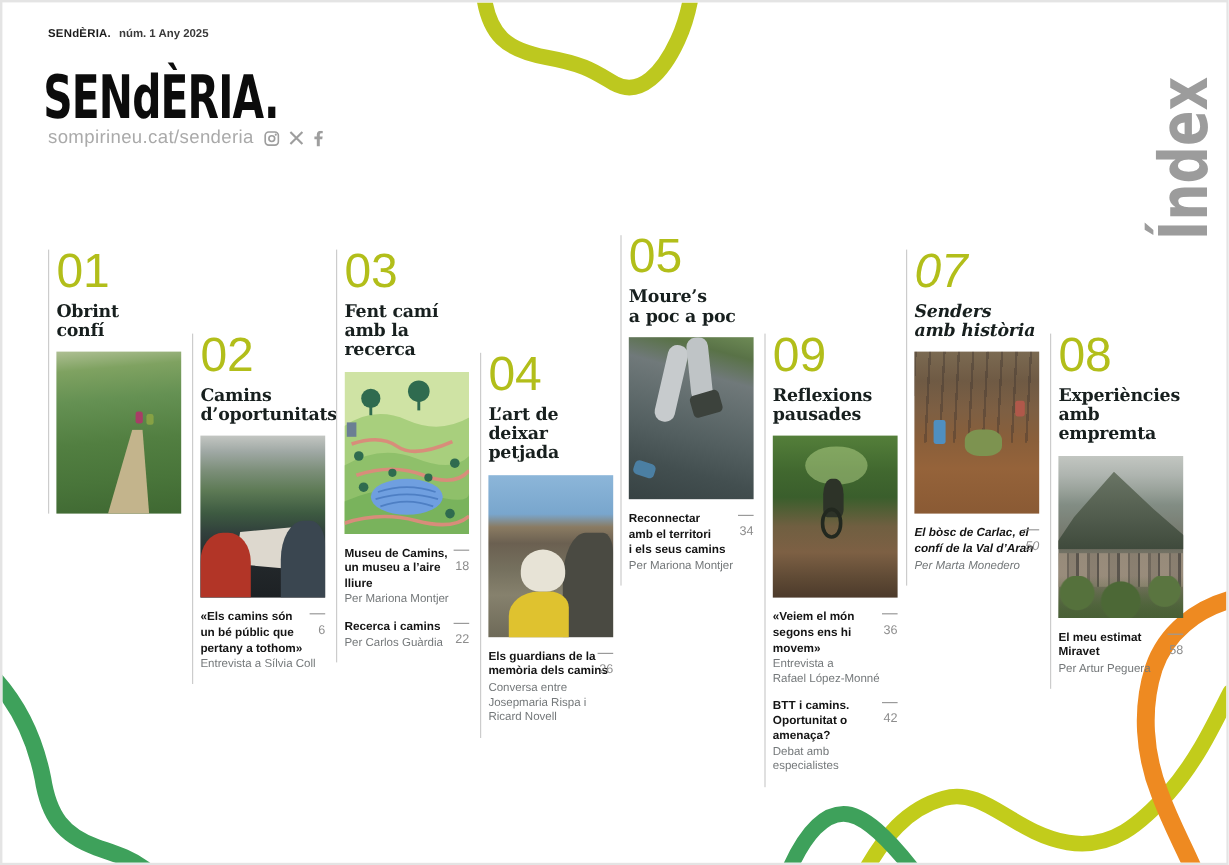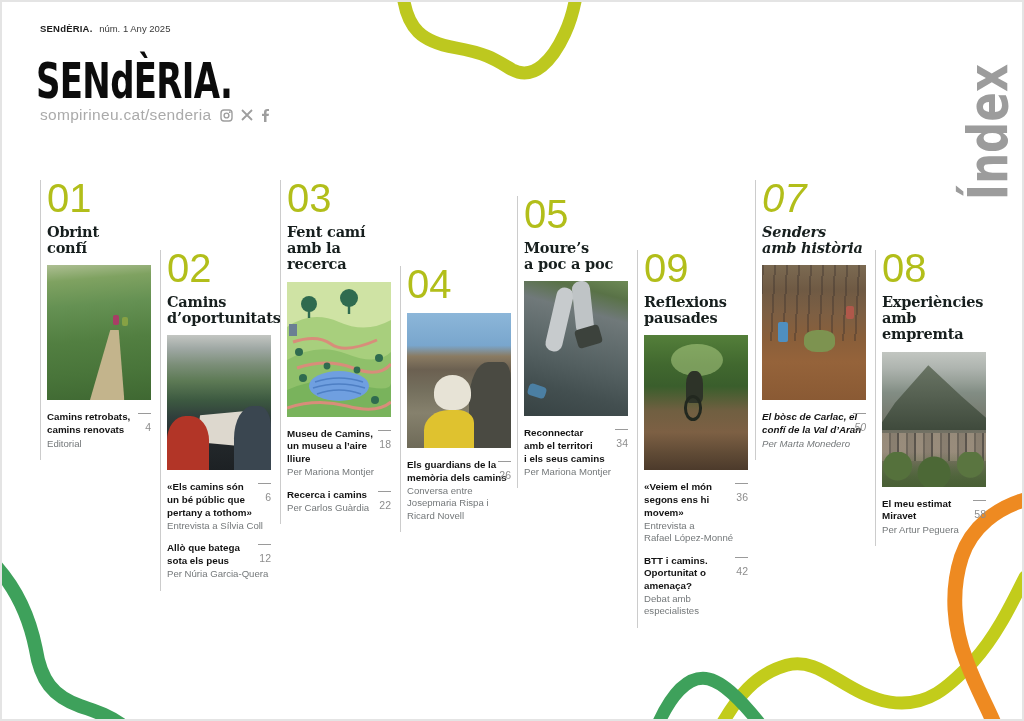--- a/index.html
+++ b/index.html
@@ -6,21 +6,21 @@
   .page{
     position:relative; width:1024px; height:721px; background:#fff;
     border:2px solid #e4e4e4; box-sizing:border-box; overflow:hidden;
     font-family:"Liberation Sans", sans-serif; color:#1c1c1c;
   }
   svg.decor{position:absolute; inset:0; width:100%; height:100%; pointer-events:none;}
 
   
   .mini-brand{position:absolute; left:38px; top:21px; font-size:9.5px; color:#1c1c1c;}
   .mini-brand .b{font-weight:700; letter-spacing:.2px;}
-  .mini-brand .r{font-weight:400; color:#3a3a3a; margin-left:4px;}
+  .mini-brand .r{font-weight:700; color:#3a3a3a; margin-left:4px;}
   .logo{
     position:absolute; left:34px; top:50px; font-family:"DejaVu Sans", sans-serif;
     font-weight:700; font-size:50px; letter-spacing:-1px; color:#0c0c0c;
     transform:scaleX(.68); transform-origin:left top; white-space:nowrap;
   }
   .site-row{position:absolute; left:38px; top:104px; display:flex; align-items:center; gap:9px;}
   .website{font-size:15.5px; color:#aaaaaa; letter-spacing:.3px;text-align:center;}
   .soc{display:flex; align-items:center; gap:8px;}
   .soc svg{display:block;}
 
@@ -29,21 +29,21 @@
     position:absolute; left:872px; top:95px; width:225px; height:70px;
     display:flex; align-items:center; justify-content:center;
     transform:rotate(-90deg);
   }
   .index-label{
     font-family:"DejaVu Sans", sans-serif; font-weight:700; font-size:56px;
     color:#9c9c9c; transform:scaleX(.78); white-space:nowrap;
   }
 
   
-  .col{position:absolute; width:111px; border-left:1px solid #cccccc; padding-left:6px; box-sizing:border-box;}
+  .col{position:absolute; width:111px; border-left:1px solid #cccccc; padding-left:6px; box-sizing:border-box;margin-top:28px;}
   .sec-num{font-size:40px; line-height:1; color:#b2be1a; letter-spacing:0; margin-top:-2px;}
   .sec-title{
     margin:6px 0 0 0; font-family:"DejaVu Serif", serif; font-weight:700;
     font-size:14.5px; line-height:1.12; letter-spacing:-.2px; color:#171f1e;
     white-space:pre-line;
   }
   .thumb{position:relative; width:104px; height:135px; margin-top:9px; overflow:hidden;}
   .thumb i{position:absolute; display:block;}
   .arts{margin-top:11px;}
   .article{position:relative; width:104px; margin-bottom:10px; min-height:24px;}
@@ -145,52 +145,38 @@
 
   <div class="col" style="left:38px; top:178px;">
     <div class="sec-num">01</div>
     <h2 class="sec-title">Obrint
 confí</h2>
     <div class="thumb t1">
         <i class="s1"></i>
         <i class="s2"></i>
         <i class="s3"></i>
       </div>
-    <div class="arts">
-      <div class="article">
-        <div class="a-title">Camins retrobats,
-camins renovats</div>
-        <div class="a-sub">Editorial</div>
-        <div class="a-page"><span class="dash"></span><span class="num">4</span></div>
-      </div>
-    </div>
   </div>
 
   <div class="col" style="left:158px; top:248px;">
     <div class="sec-num">02</div>
     <h2 class="sec-title">Camins
 d’oportunitats</h2>
     <div class="thumb t2">
         <i class="s1"></i>
         <i class="s2"></i>
         <i class="s3"></i>
       </div>
     <div class="arts">
       <div class="article">
         <div class="a-title">«Els camins són
 un bé públic que
 pertany a tothom»</div>
         <div class="a-sub">Entrevista a Sílvia Coll</div>
         <div class="a-page"><span class="dash"></span><span class="num">6</span></div>
-      </div>
-      <div class="article">
-        <div class="a-title">Allò que batega
-sota els peus</div>
-        <div class="a-sub">Per Núria Garcia-Quera</div>
-        <div class="a-page"><span class="dash"></span><span class="num">12</span></div>
       </div>
     </div>
   </div>
 
   <div class="col" style="left:278px; top:178px;">
     <div class="sec-num">03</div>
     <h2 class="sec-title">Fent camí
 amb la recerca</h2>
     <div class="thumb">
       <svg width="104" height="135" viewBox="0 0 104 135">
@@ -224,38 +210,40 @@
       <div class="article">
         <div class="a-title">Recerca i camins</div>
         <div class="a-sub">Per Carlos Guàrdia</div>
         <div class="a-page"><span class="dash"></span><span class="num">22</span></div>
       </div>
     </div>
   </div>
 
   <div class="col" style="left:398px; top:264px;">
     <div class="sec-num">04</div>
+    <h2 class="sec-title">L’art de deixar
+petjada</h2>
     <div class="thumb t4">
         <i class="s3"></i>
         <i class="s2"></i>
         <i class="s1"></i>
       </div>
     <div class="arts">
       <div class="article">
         <div class="a-title">Els guardians de la
 memòria dels camins</div>
         <div class="a-sub">Conversa entre
 Josepmaria Rispa i
 Ricard Novell</div>
         <div class="a-page"><span class="dash"></span><span class="num">26</span></div>
       </div>
     </div>
   </div>
 
-  <div class="col" style="left:515px; top:194px;">
+  <div class="col" style="left:515px; top:166px;">
     <div class="sec-num">05</div>
     <h2 class="sec-title">Moure’s
 a poc a poc</h2>
     <div class="thumb t5">
         <i class="s1"></i>
         <i class="s2"></i>
         <i class="s3"></i>
       </div>
     <div class="arts">
       <div class="article">

